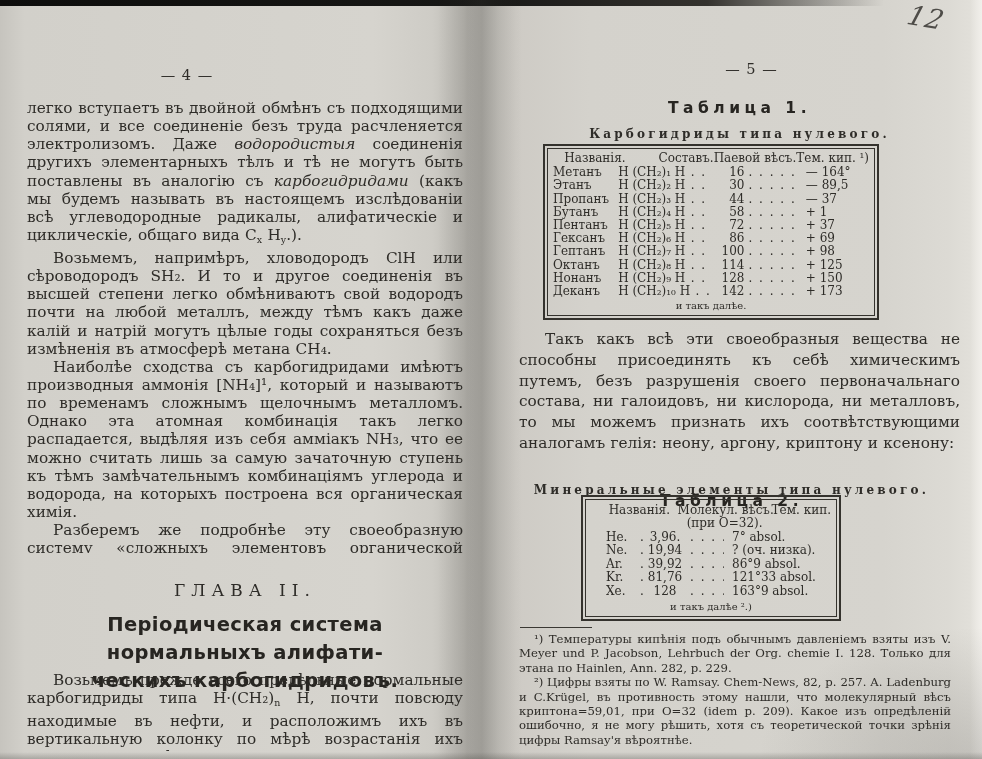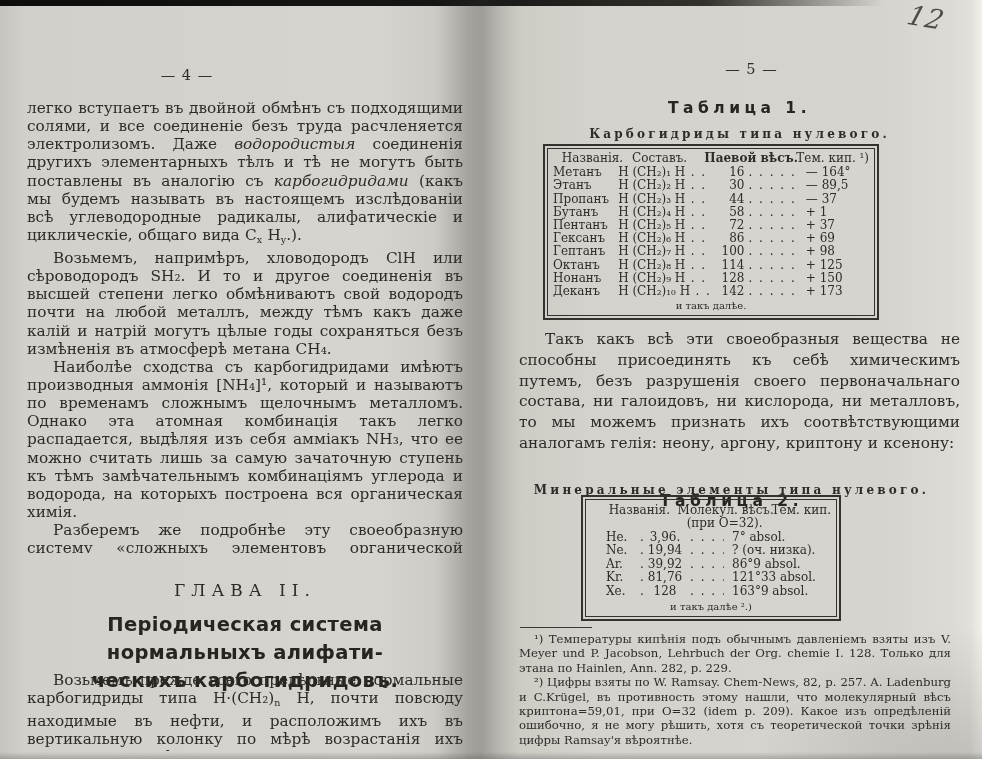--- a/index.html
+++ b/index.html
@@ -60,22 +60,22 @@
   .t1-box { top:144px; left:24px; width:328px; }
   .t2-box { top:495px; left:62px; width:252px; }
 
   .t-hrow, .t-row { display:flex; align-items:baseline; white-space:nowrap;
     font-size:12px; line-height:13.2px; padding:0 5px; }
   .t-hrow { padding-top:1px; padding-bottom:1px; }
   .t-foot { text-align:center; font-size:10px; line-height:14px; padding:1px 0; }
 
   
   .t1h-name { width:118px; text-align:center; }
-  .t1h-comp { width:108px; text-align:left; }
-  .t1h-wt   { width:92px;  text-align:center;font-weight:bold; }
+  .t1h-comp { width:108px; text-align:right; }
+  .t1h-wt   { width:92px;  text-align:center; }
   .t1h-temp { flex:1; text-align:center; }
   .c-name { width:66px; }
   .lead { flex:1; overflow:hidden; }
   .lead::after { content:" . . . . . . . . . . . . . . . . . ."; letter-spacing:1.5px; }
   .c-comp { width:100px; overflow:hidden; }
   .c-comp::after { content:" . ."; letter-spacing:1.5px; }
   .c-wt { width:28px; text-align:right; }
   .lead2 { width:48px; overflow:hidden; padding-left:4px; }
   .lead2::after { content:" . . . . . . ."; letter-spacing:1.5px; }
   .c-temp { width:64px; padding-left:10px; }

